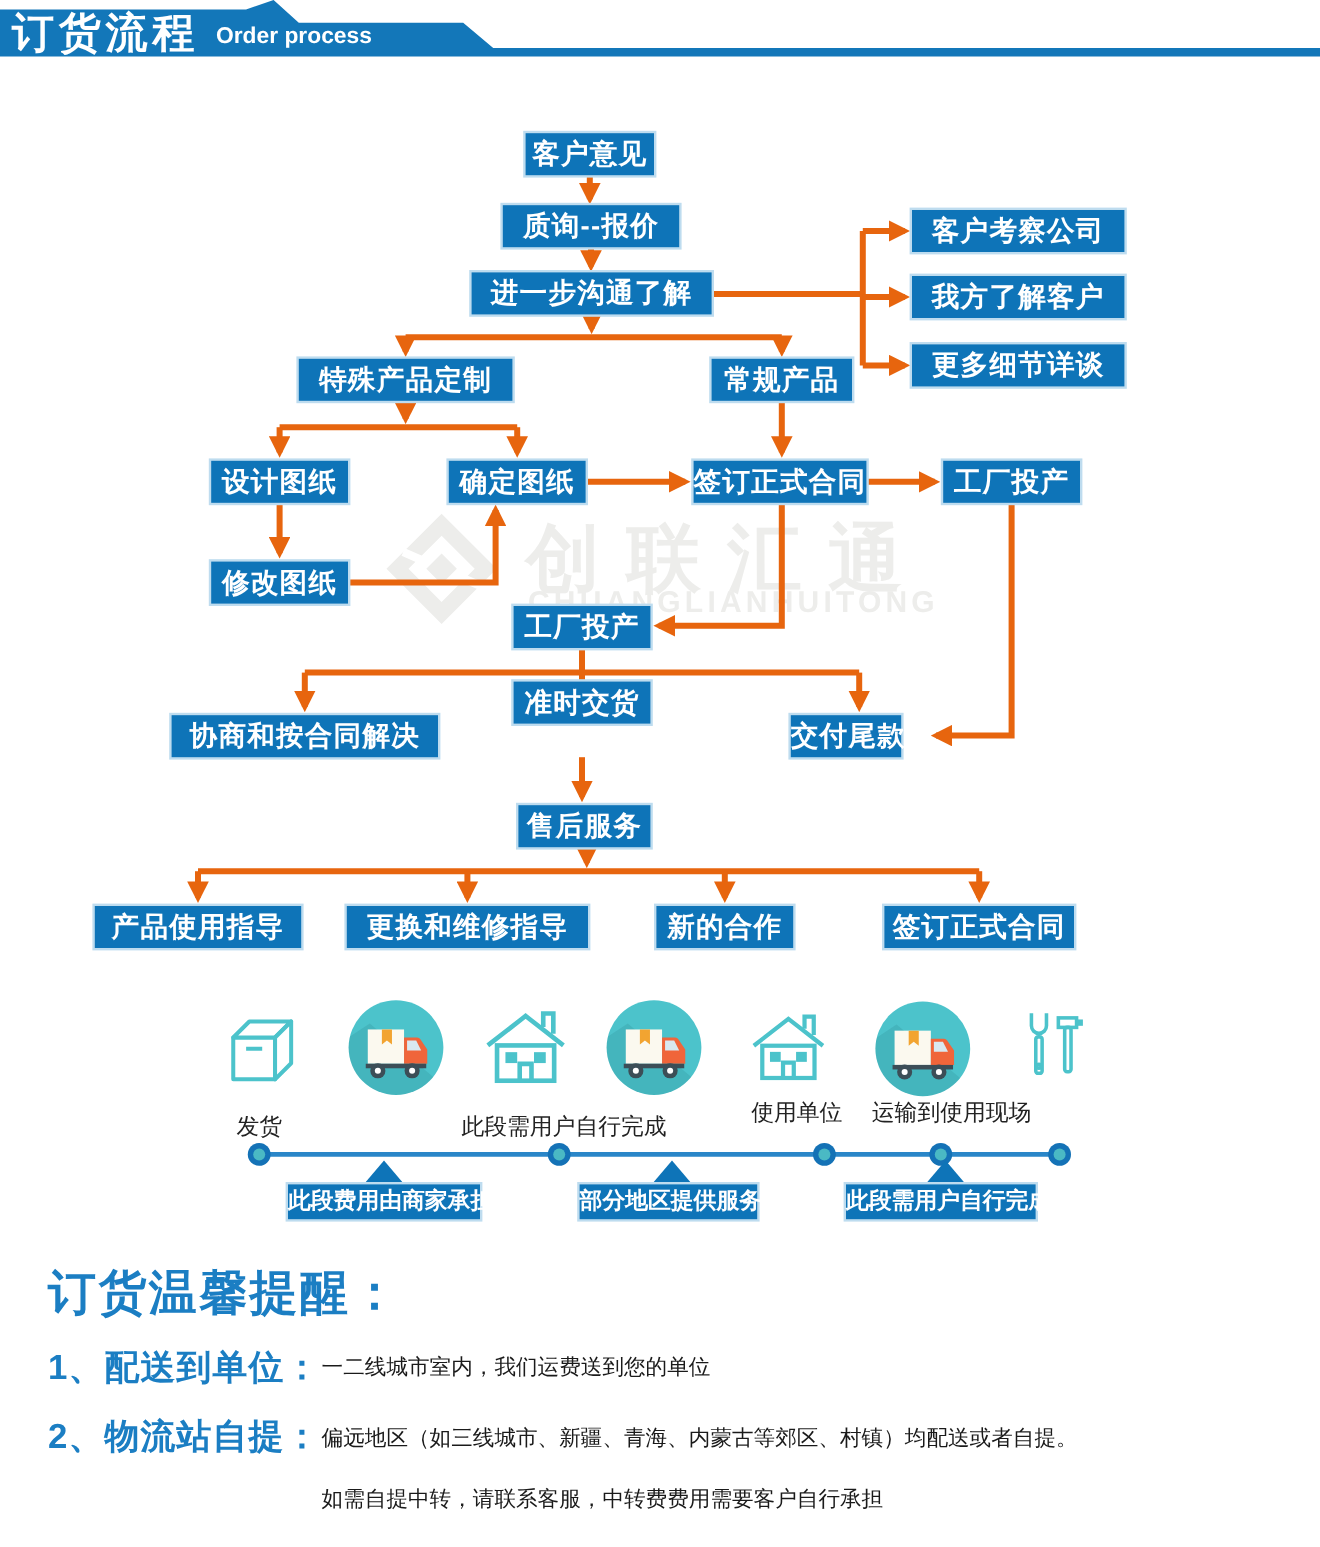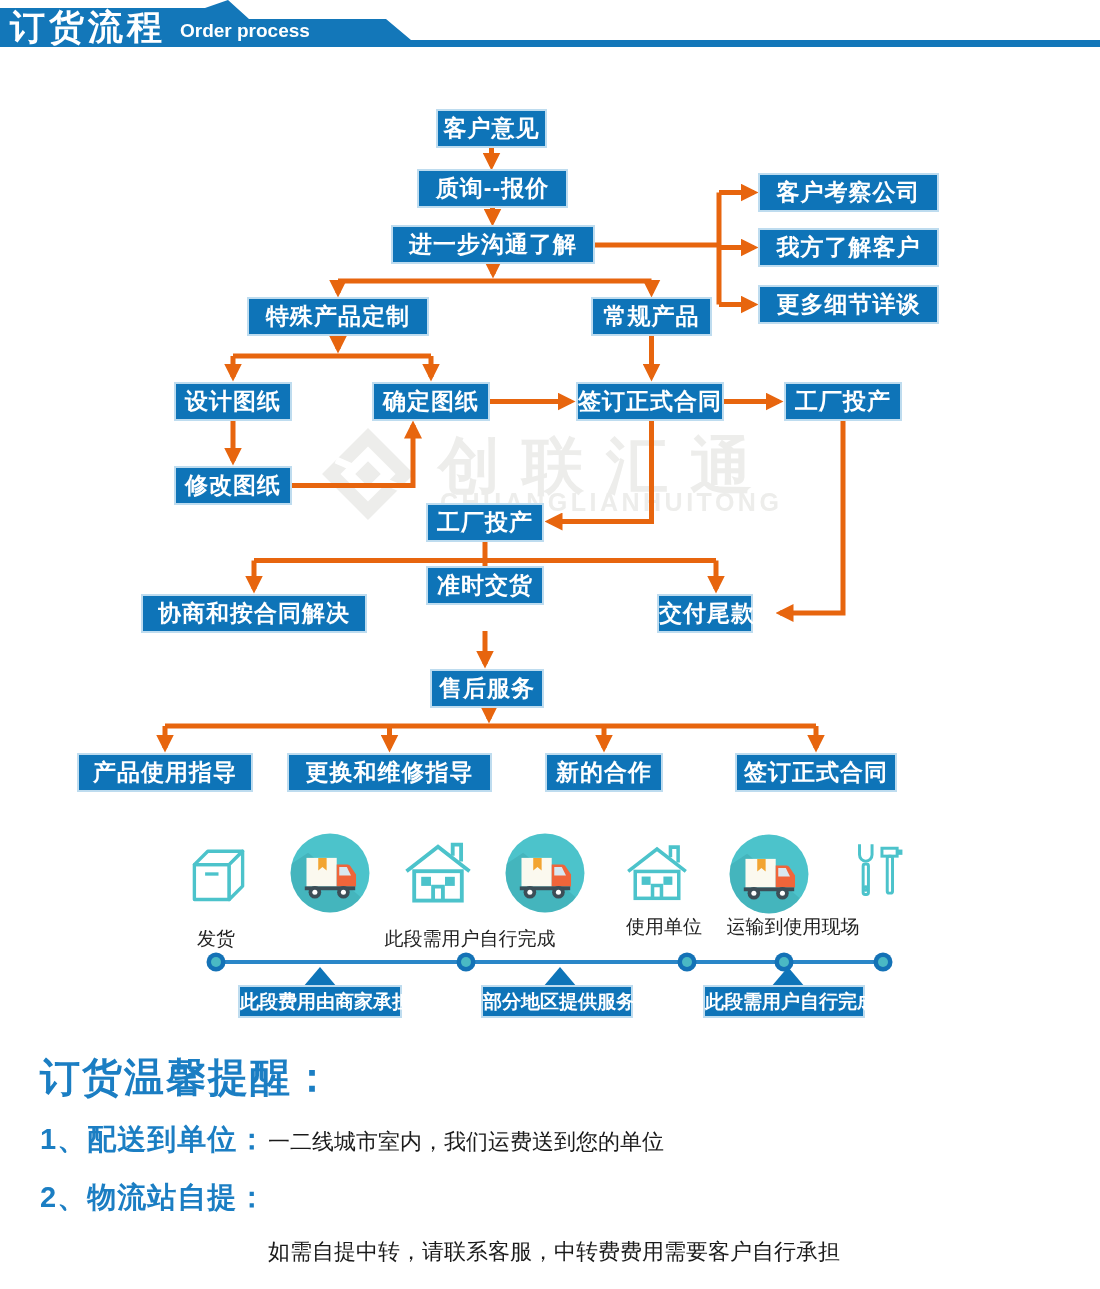--- a/index.html
+++ b/index.html
@@ -22,21 +22,21 @@
   
   .ic{position:absolute;z-index:2;}
   .stage-label{position:absolute;z-index:2;color:#222;font-size:19px;transform:translateX(-50%);white-space:nowrap;}
   .callout{position:absolute;z-index:2;height:29px;line-height:29px;background:#0e74b8;color:#fff;
            font-size:19px;font-weight:bold;text-align:left;white-space:nowrap;box-shadow:0 0 0 2px #bedcef;}
   .tri{position:absolute;z-index:2;width:0;height:0;border-left:17px solid transparent;
        border-right:17px solid transparent;border-bottom:20px solid #0e74b8;}
   
   .note-title{position:absolute;left:40px;top:1050px;color:#1b7ec3;font-size:40px;font-weight:bold;letter-spacing:2px;}
   .note-label{position:absolute;left:40px;color:#1b7ec3;font-size:29px;font-weight:600;letter-spacing:1px;white-space:nowrap;}
-  .note-text{position:absolute;left:268px;color:#1a1a1a;font-size:22px;white-space:nowrap;}
+  .note-text{position:absolute;left:268px;color:#1a1a1a;font-size:18px;white-space:nowrap;}
 </style>
 </head>
 <body>
 
 <div class="page">
 
   <svg width="0" height="0" style="position:absolute" aria-hidden="true">
     <defs>
       <marker id="ah" viewBox="0 0 12 12" markerWidth="18" markerHeight="18" markerUnits="userSpaceOnUse" refX="9" refY="6" orient="auto">
         <path d="M0,0 L12,6 L0,12 Z" fill="#e7650e"></path>
@@ -213,15 +213,16 @@
   <div class="tri" style="left:543px;top:967px"></div>
   <div class="tri" style="left:771px;top:967px"></div>
   <div class="callout" style="left:240px;top:987px;width:160px">此段费用由商家承担</div>
   <div class="callout" style="left:483px;top:987px;width:148px">部分地区提供服务</div>
   <div class="callout" style="left:705px;top:987px;width:158px">此段需用户自行完成</div>
 
   <div class="note-title">订货温馨提醒：</div>
   <div class="note-label" style="top:1120px">1、配送到单位：</div>
   <div class="note-text" style="top:1127px">一二线城市室内，我们运费送到您的单位</div>
   <div class="note-label" style="top:1178px">2、物流站自提：</div>
+  <div class="note-text" style="top:1186px">偏远地区（如三线城市、新疆、青海、内蒙古等郊区、村镇）均配送或者自提。</div>
   <div class="note-text" style="top:1237px">如需自提中转，请联系客服，中转费费用需要客户自行承担</div>
 
 </div>
 
 </body></html>

